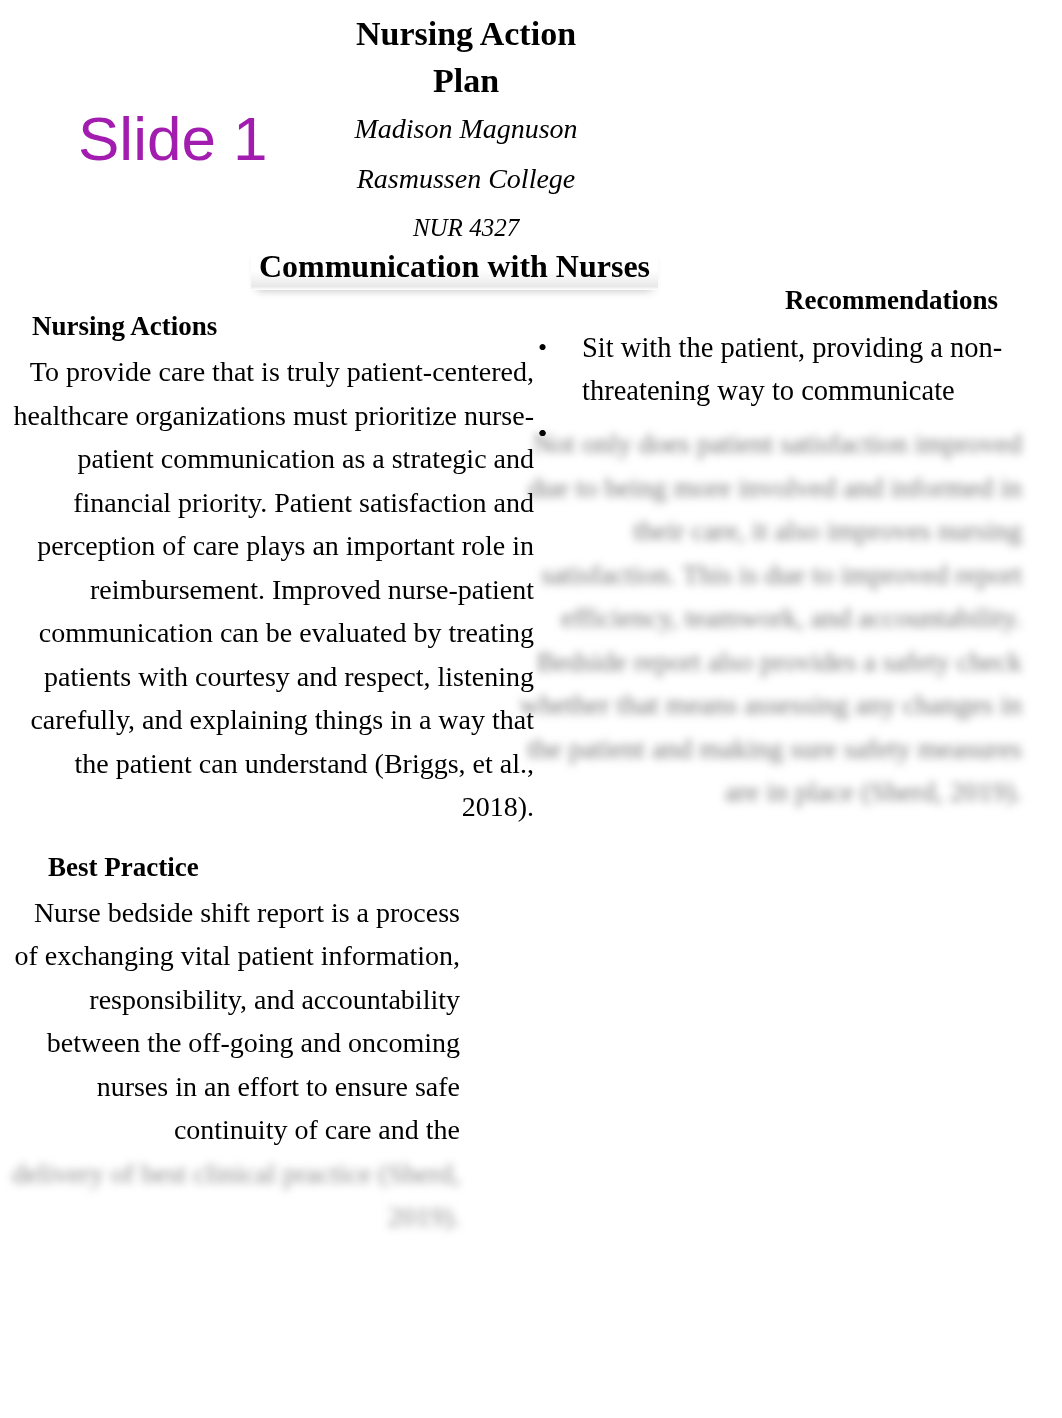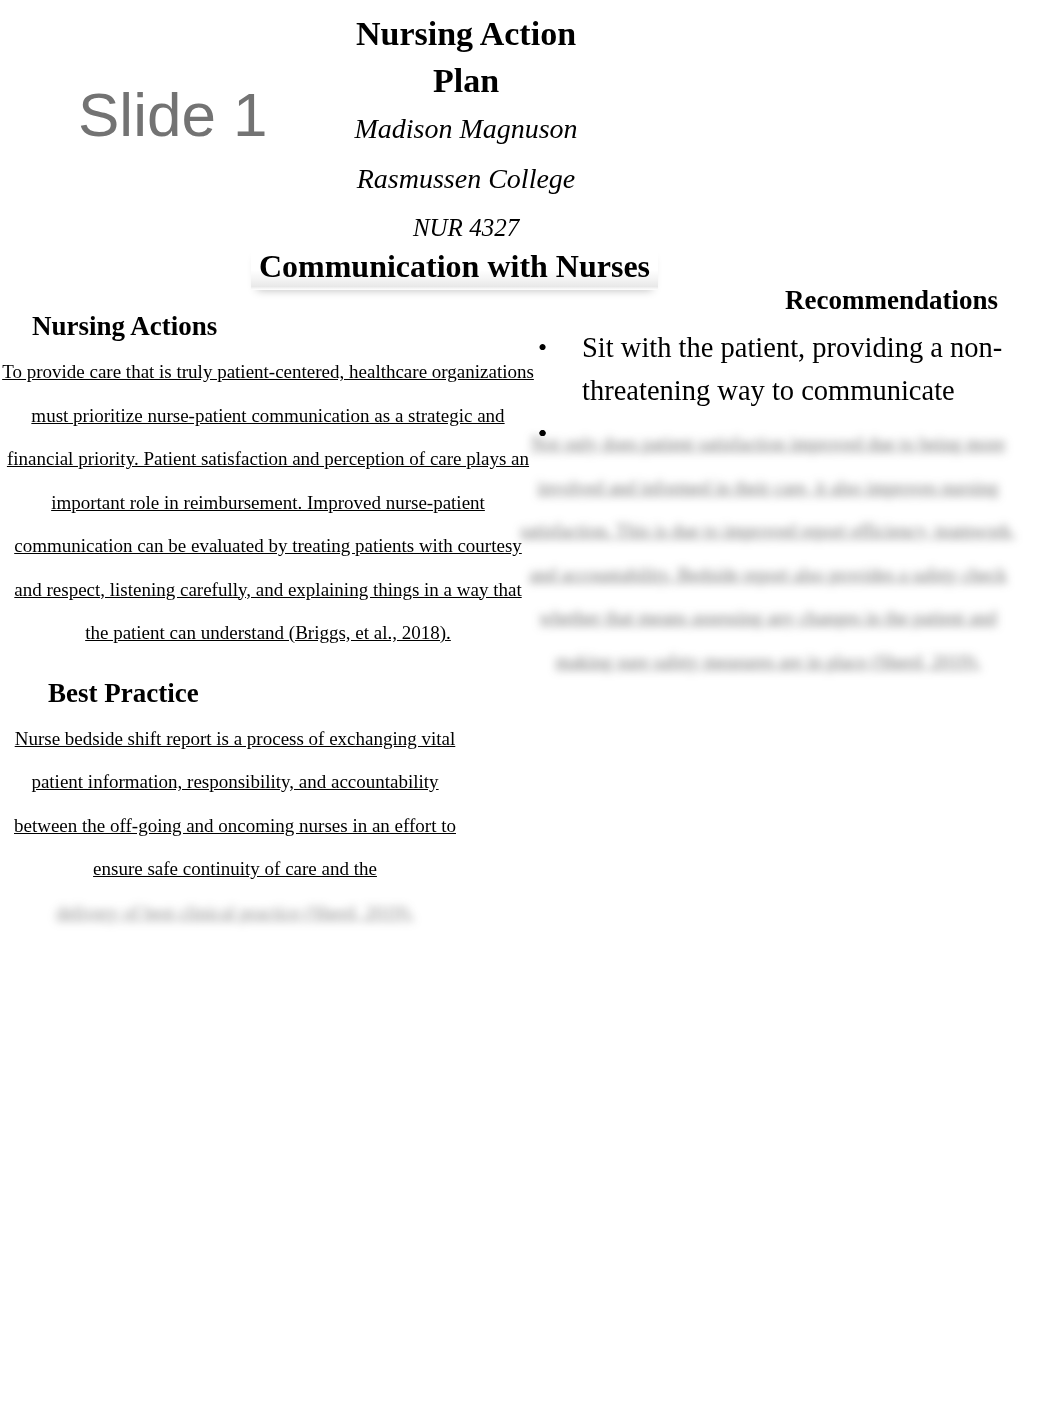--- a/index.html
+++ b/index.html
@@ -39,25 +39,25 @@
   }
   .byline.course {
     font-size: 25px;
     line-height: 47px;
   }
 
   
   #slide-label {
     position: absolute;
     left: 78px;
-    top: 84px;
+    top: 108px;
     font-family: "Liberation Sans", "DejaVu Sans", sans-serif;
     font-size: 62px;
     font-weight: 300;
-    color: #737373;
+    color: #a21caf;
     line-height: 1;
     letter-spacing: 0px;
   }
 
   
   #section-banner {
     position: absolute;
     left: 0;
     top: 246px;
     width: 909px;
@@ -98,26 +98,25 @@
   }
   .sub-head.nursing-actions { padding-left: 32px; margin-top: 26px; }
   .sub-head.best-practice   { padding-left: 48px; }
   .sub-head.recommendations {
     padding-left: 273px;
     white-space: nowrap;
   }
   .sub-head.rationale       { padding-left: 64px; }
 
   .body-para {
-    font-size: 19px;
+    font-size: 28px;
     line-height: 43.5px;
     padding-left: 2px;
     padding-right: 6px;
-    text-align: center;
-    text-decoration: underline;
+    text-align: right;
   }
   .body-para.indent-sm { padding-left: 10px; padding-right: 80px; }
 
   
   ul.bullets {
     margin: 0;
     padding: 0;
     list-style: none;
   }
   ul.bullets li {

